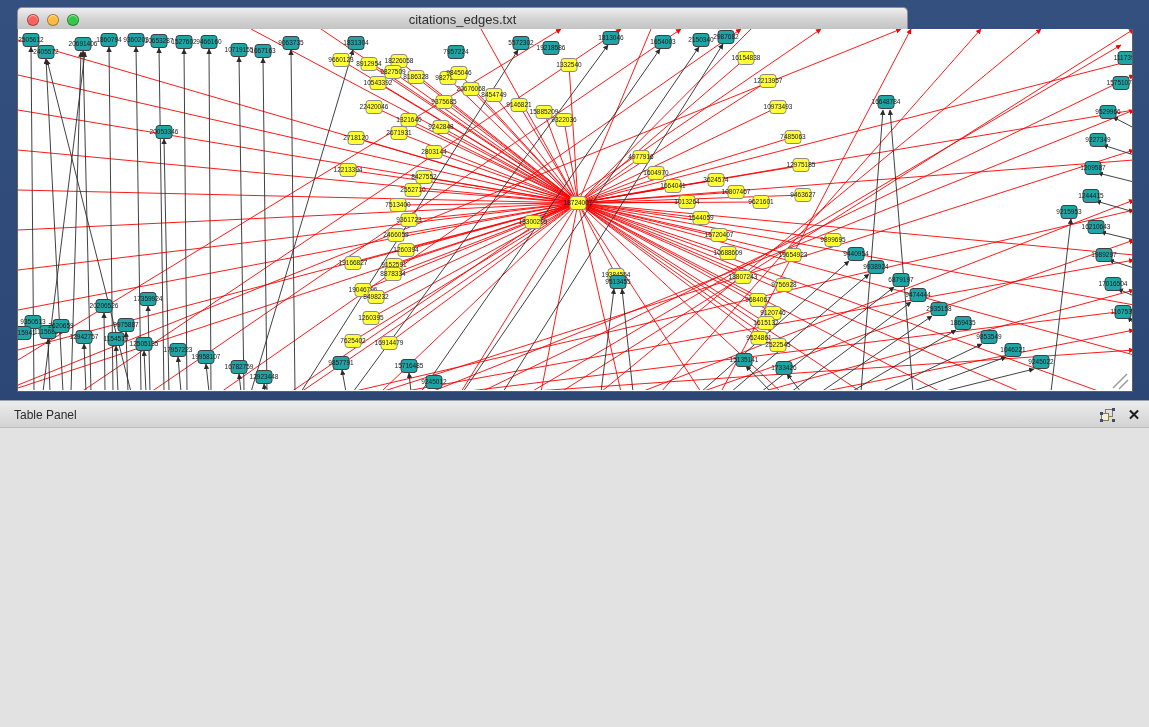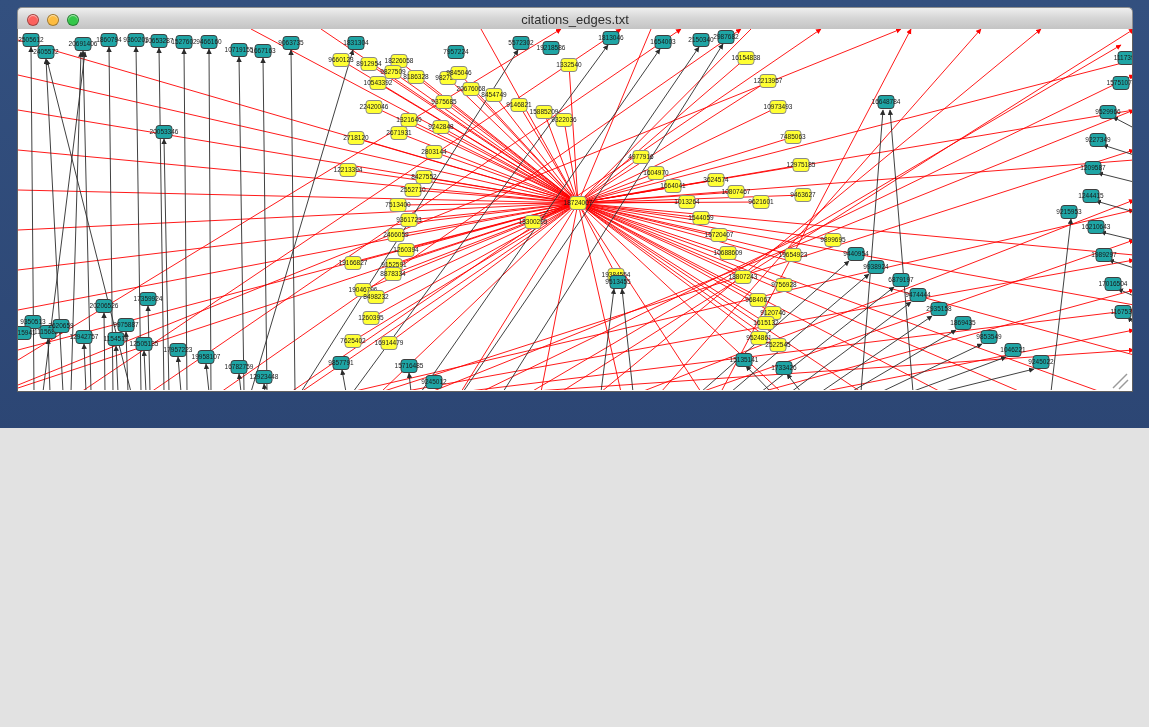--- a/index.html
+++ b/index.html
@@ -2,21 +2,21 @@
 <html><head>
 <meta charset="utf-8">
 <style>
   * { margin:0; padding:0; box-sizing:border-box; }
   html,body { width:1149px; height:727px; overflow:hidden;
     font-family:"Liberation Sans", sans-serif; }
   .desktop { position:absolute; inset:0; width:1149px; height:727px;
     background:linear-gradient(180deg,#33507f 0%, #2c4674 60%, #22365c 100%); }
 
   
-  .titlebar { position:absolute; left:17px; top:7px; width:1116px; height:24px;
+  .titlebar { position:absolute; left:17px; top:7px; width:891px; height:24px;
     background:linear-gradient(#efefef,#d6d6d6 45%,#c2c2c2);
     border:1px solid #8f8f8f; border-bottom:1px solid #7c7c7c;
     border-radius:5px 5px 0 0; }
   .title-text { position:absolute; left:0; right:0; top:4px; text-align:center;
     font-size:13px; color:#2e2e2e; }
   .lights { position:absolute; left:9px; top:5.5px; display:flex; gap:8px; }
   .light { width:12px; height:12px; border-radius:50%; border:1px solid rgba(0,0,0,.35);
     box-shadow:inset 0 1px 1px rgba(255,255,255,.6); }
   .canvas { position:absolute; left:17px; top:29px; width:1116px; height:363px;
     background:#ffffff; border:1px solid #606060; border-top:none; }
@@ -735,20 +735,32 @@
             <text x="1040" y="364" text-anchor="middle" font-size="6.5" fill="#1a1a1a">9245022</text>
           </g>
         </g>
       <g>
         <line x1="1112" y1="388" x2="1126" y2="374" stroke="#9a9a9a" stroke-width="1.5"></line>
         <line x1="1118" y1="389" x2="1127" y2="380" stroke="#9a9a9a" stroke-width="1.5"></line>
       </g>
     </svg>
   </div>
 
+  <div class="panel-titlebar">
+    <div class="panel-title">Table Panel</div>
+    <svg class="float-btn" viewBox="0 0 15 14">
+      <rect x="5.5" y="1.5" width="7" height="7" fill="none" stroke="#8a7d4a" stroke-width="1"></rect>
+      <rect x="1.5" y="5.5" width="7" height="7" fill="#efefe2" stroke="#8a7d4a" stroke-width="1"></rect>
+      <rect x="12" y="0" width="3" height="3" fill="#3c4a78"></rect>
+        <rect x="0" y="4" width="3" height="3" fill="#3c4a78"></rect>
+      <rect x="12" y="11" width="3" height="3" fill="#3c4a78"></rect>
+        <rect x="0" y="11" width="3" height="3" fill="#3c4a78"></rect>
+    </svg>
+    <div class="close-btn">✕</div>
+  </div>
 
   <div class="panel-body">
     
 
     
 
     
 
     
 

